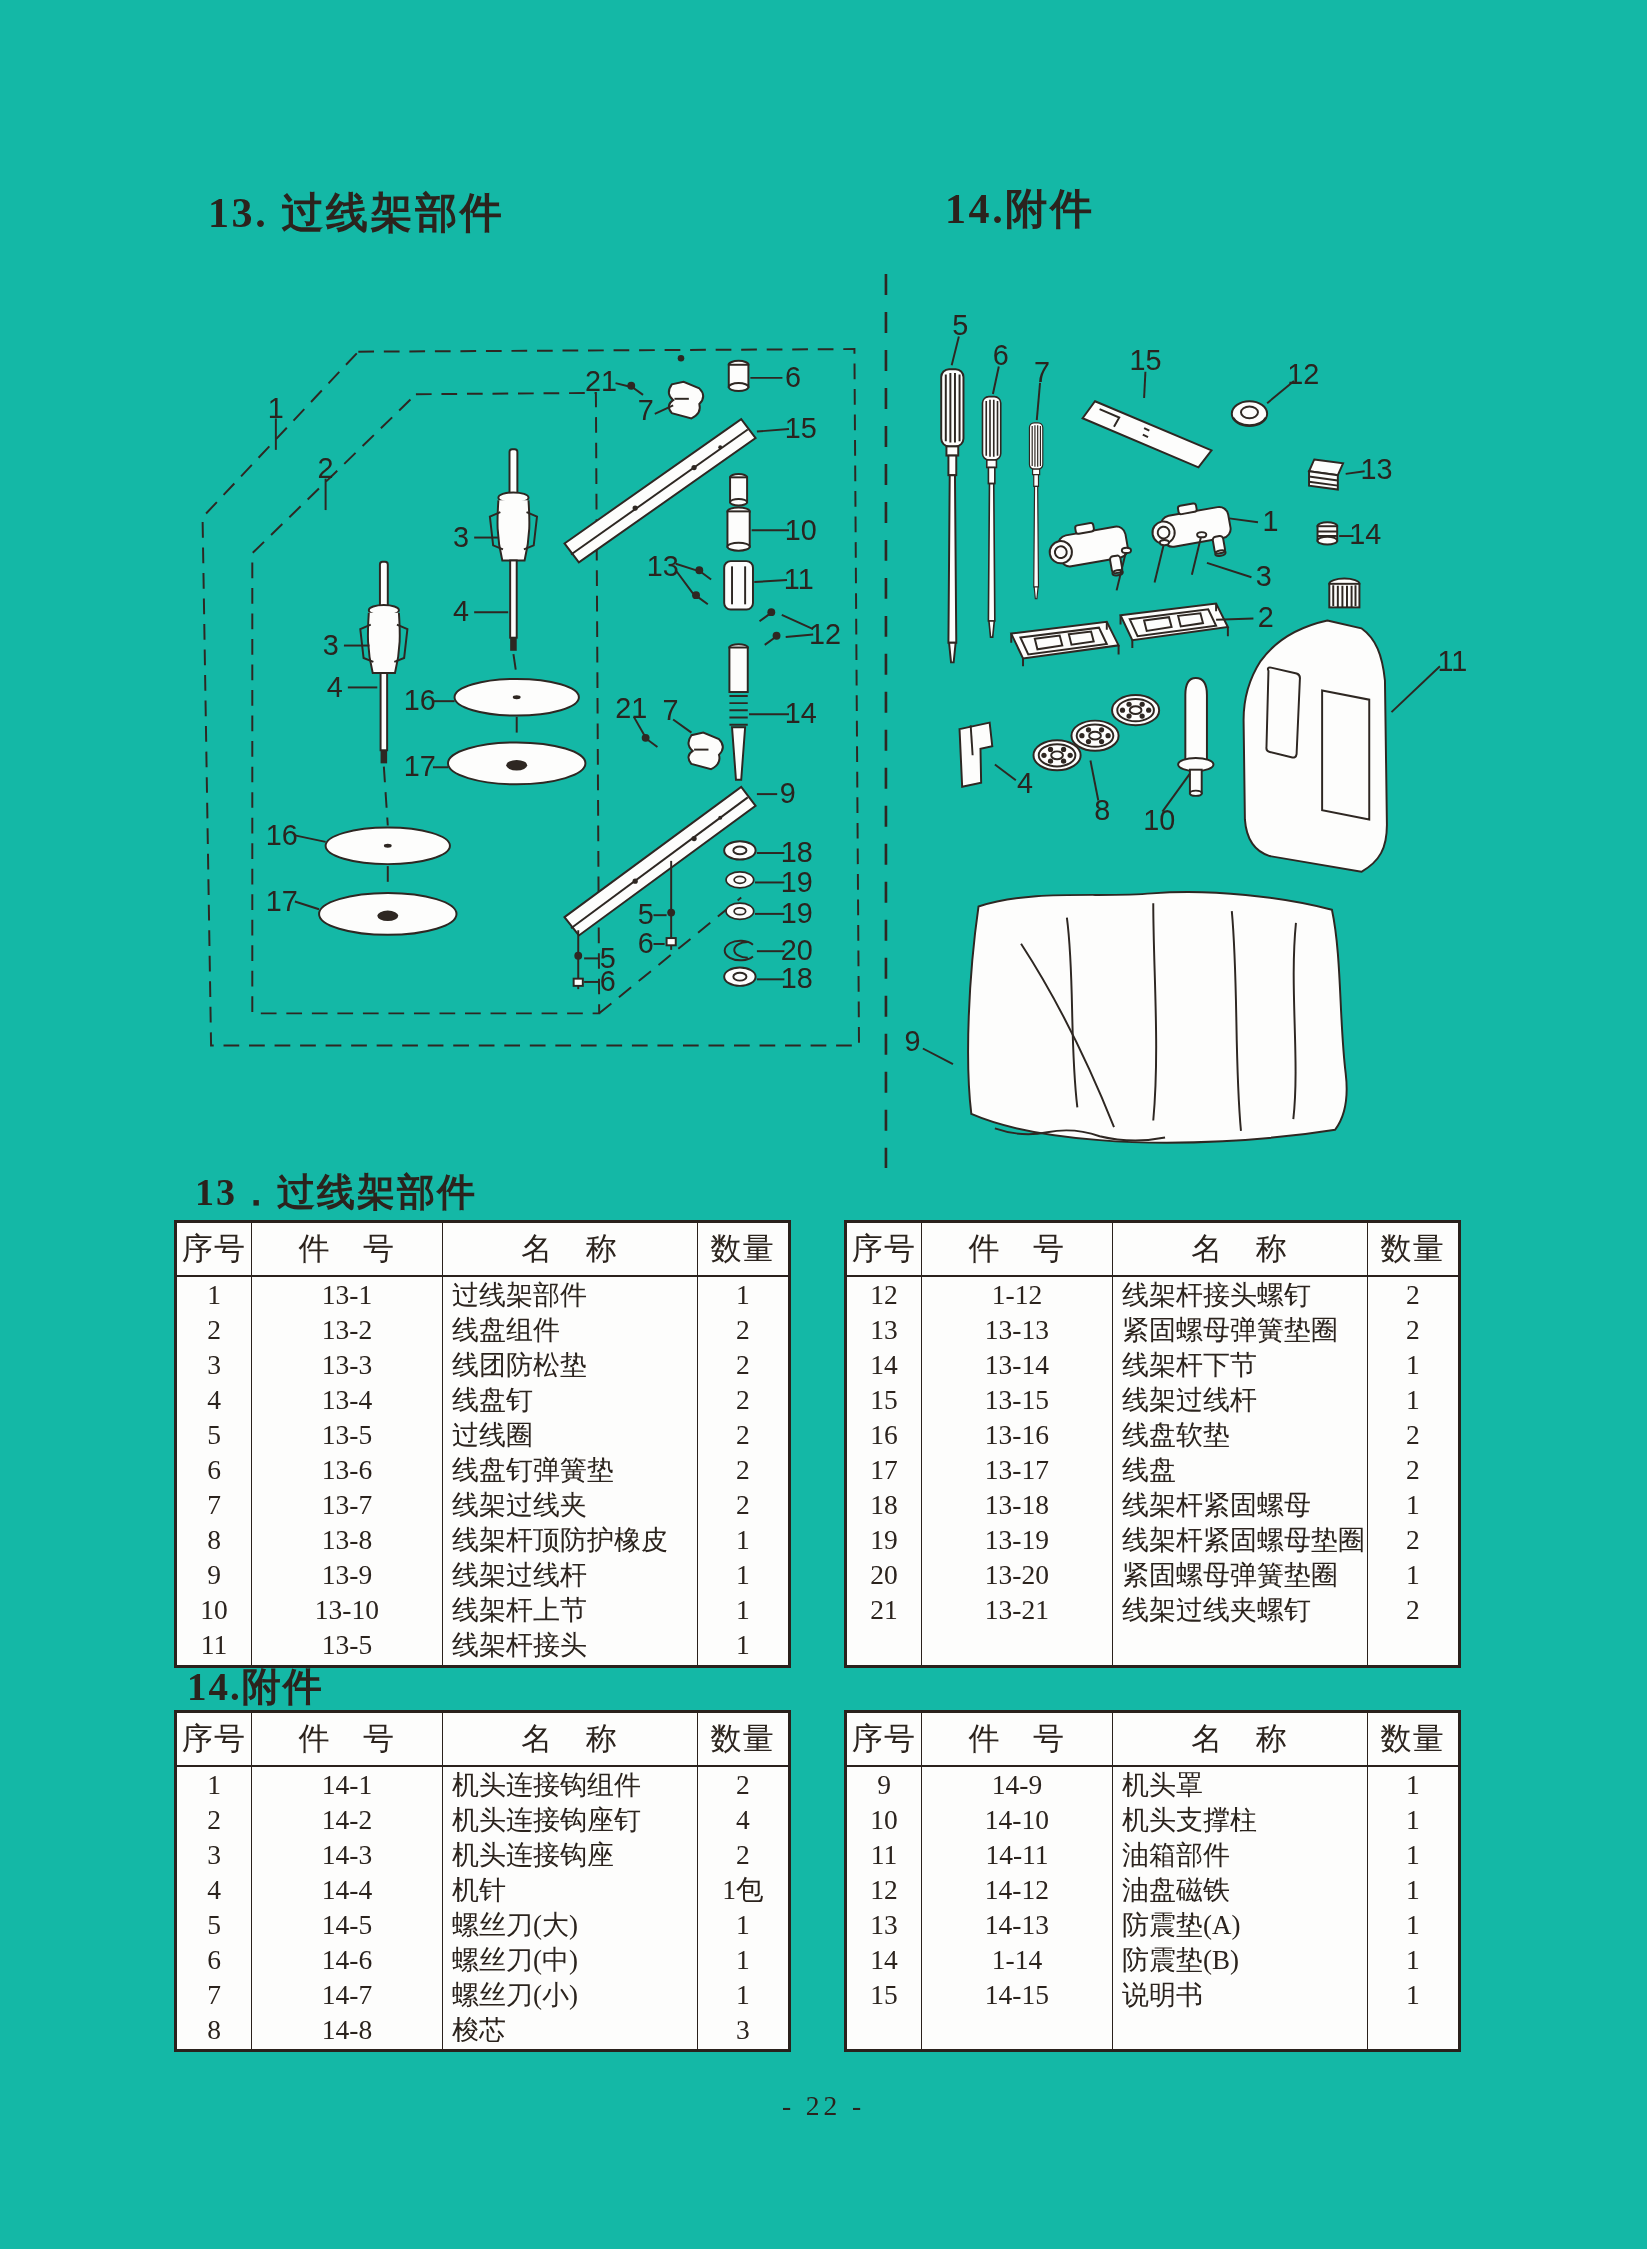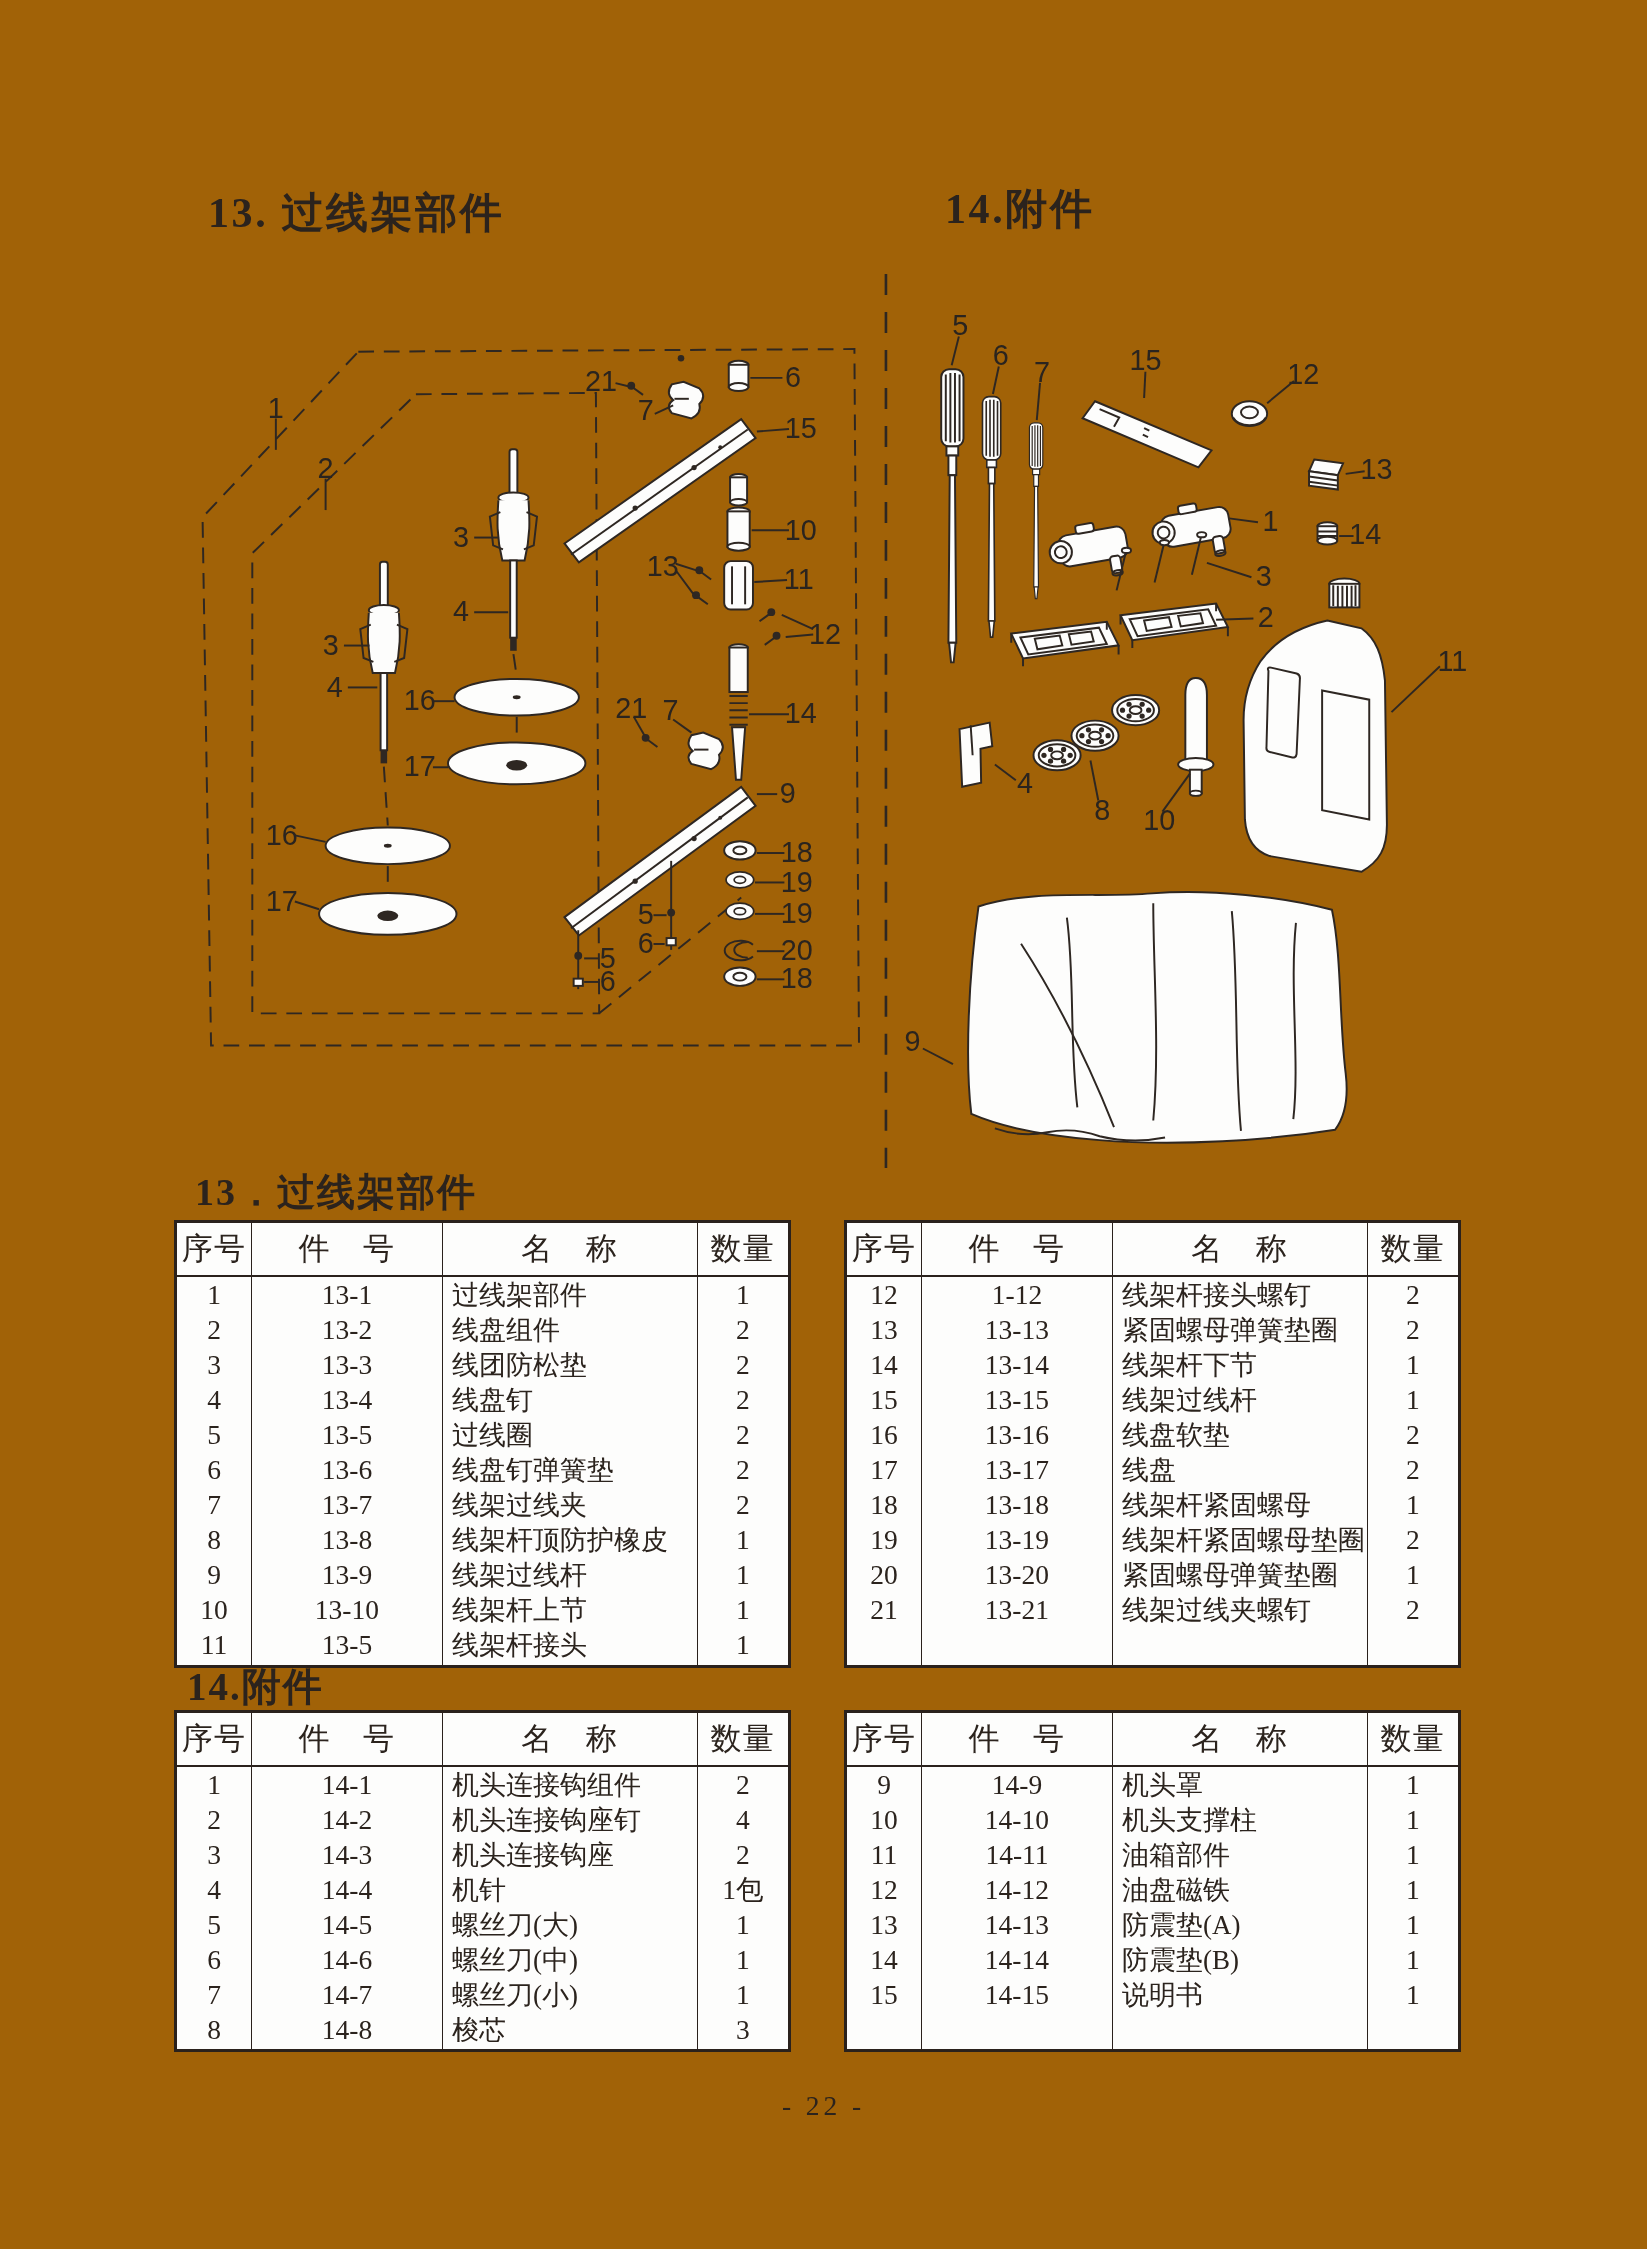--- a/index.html
+++ b/index.html
@@ -1,17 +1,17 @@
 <!DOCTYPE html>
 <html style="font-size:10.5px"><head>
 <meta charset="utf-8">
 <style>
   html,body{margin:0;padding:0;background:#e8e8e8;}
   #page{
-    position:relative; width:1647px; height:2250px; background:#a16207;
+    position:relative; width:1647px; height:2250px; background:#14b8a6;
     font-family:"Liberation Serif","DejaVu Serif",serif; color:#2b231d; overflow:hidden;
   }
   .big-title{position:absolute; font-size:42px; font-weight:600; letter-spacing:2.6px; white-space:nowrap;}
   .sec-title{position:absolute; font-size:38px; font-weight:600; letter-spacing:2px; white-space:nowrap;}
   .footer{position:absolute; width:100%; text-align:center; font-size:27.5px; letter-spacing:3.9px;}
   
   .ptable{position:absolute; width:617px; display:flex; flex-direction:column;
           border:3.3px solid #2a211c; background:#fdfdfc; box-sizing:border-box;}
   .trow{display:grid; grid-template-columns:12.3% 31.2% 41.7% 14.8%; flex:0 0 auto;}
   .trow.header{height:52px; border-bottom:2.6px solid #2a211c;}
@@ -621,21 +621,21 @@
         <div class="tcell last">1</div>
       </div>
       <div class="trow body">
         <div class="tcell">13</div>
         <div class="tcell">14-13</div>
         <div class="tcell name">防震垫(A)</div>
         <div class="tcell last">1</div>
       </div>
       <div class="trow body">
         <div class="tcell">14</div>
-        <div class="tcell">14-14</div>
+        <div class="tcell">1-14</div>
         <div class="tcell name">防震垫(B)</div>
         <div class="tcell last">1</div>
       </div>
       <div class="trow body">
         <div class="tcell">15</div>
         <div class="tcell">14-15</div>
         <div class="tcell name">说明书</div>
         <div class="tcell last">1</div>
       </div>
       <div class="trow filler">

